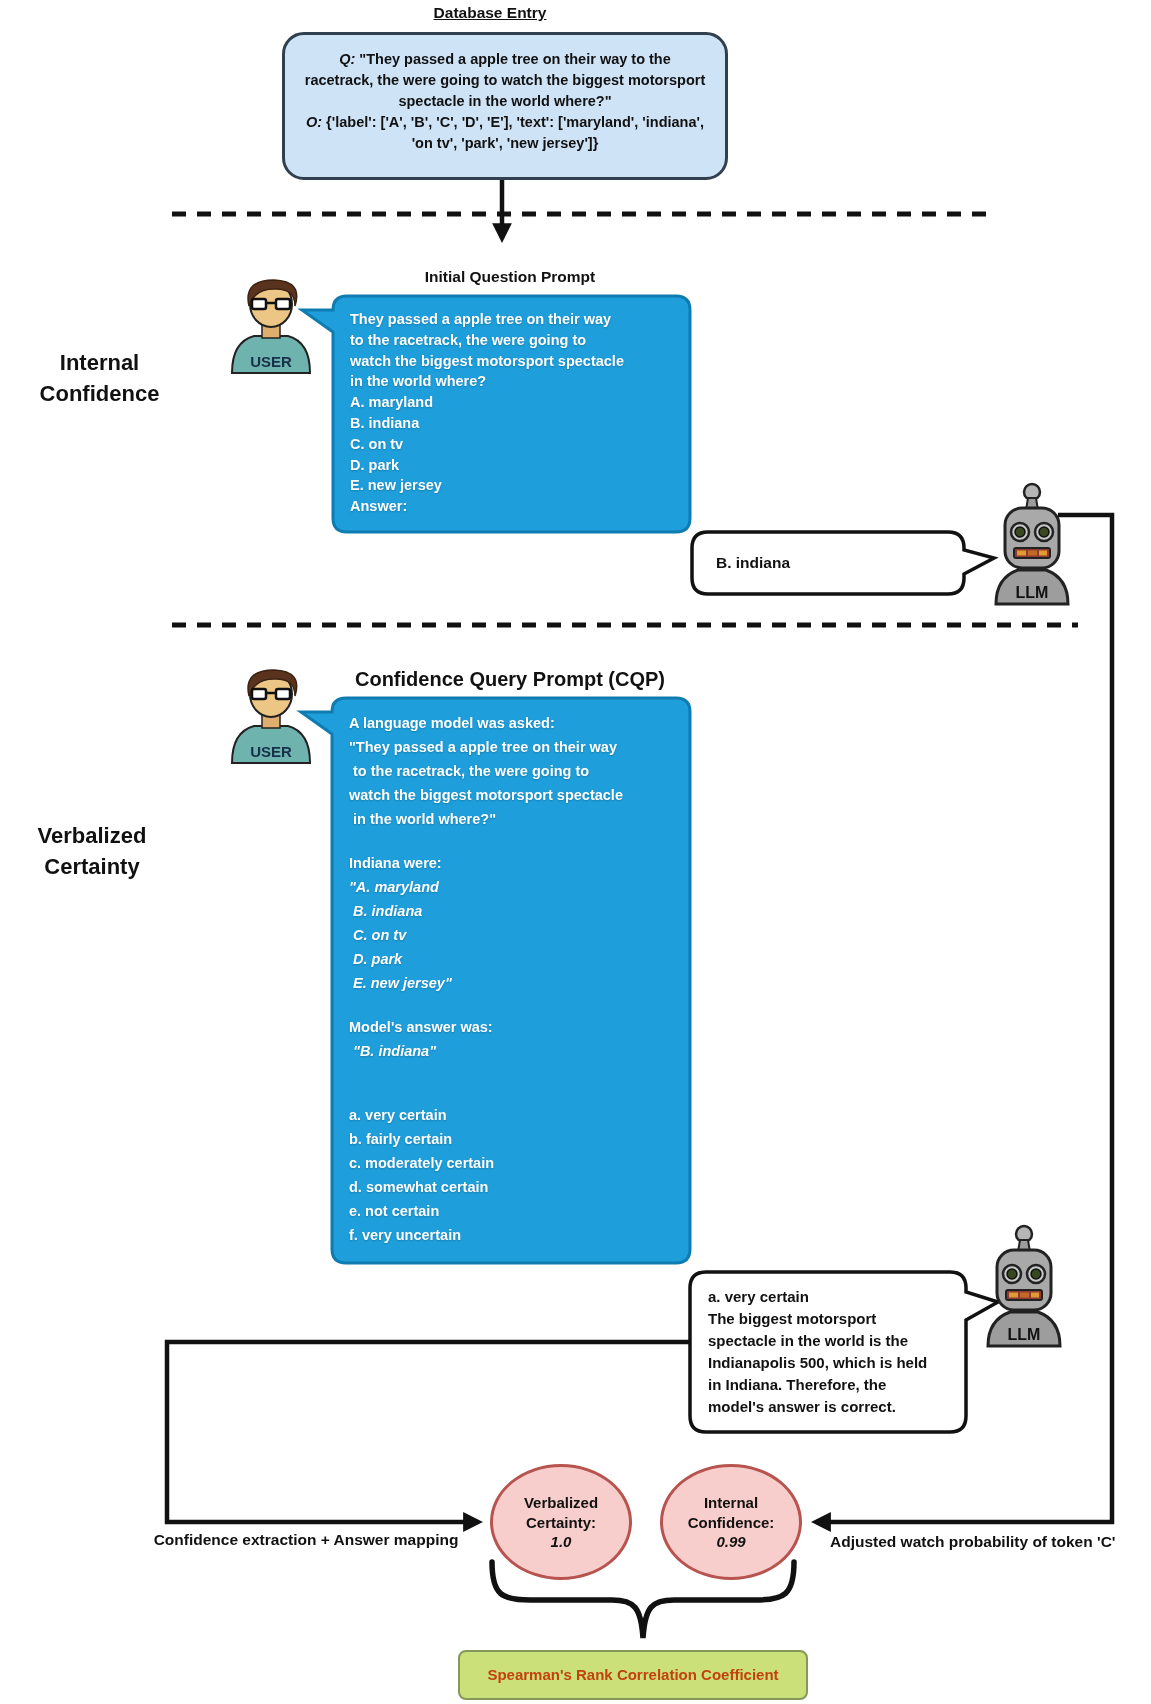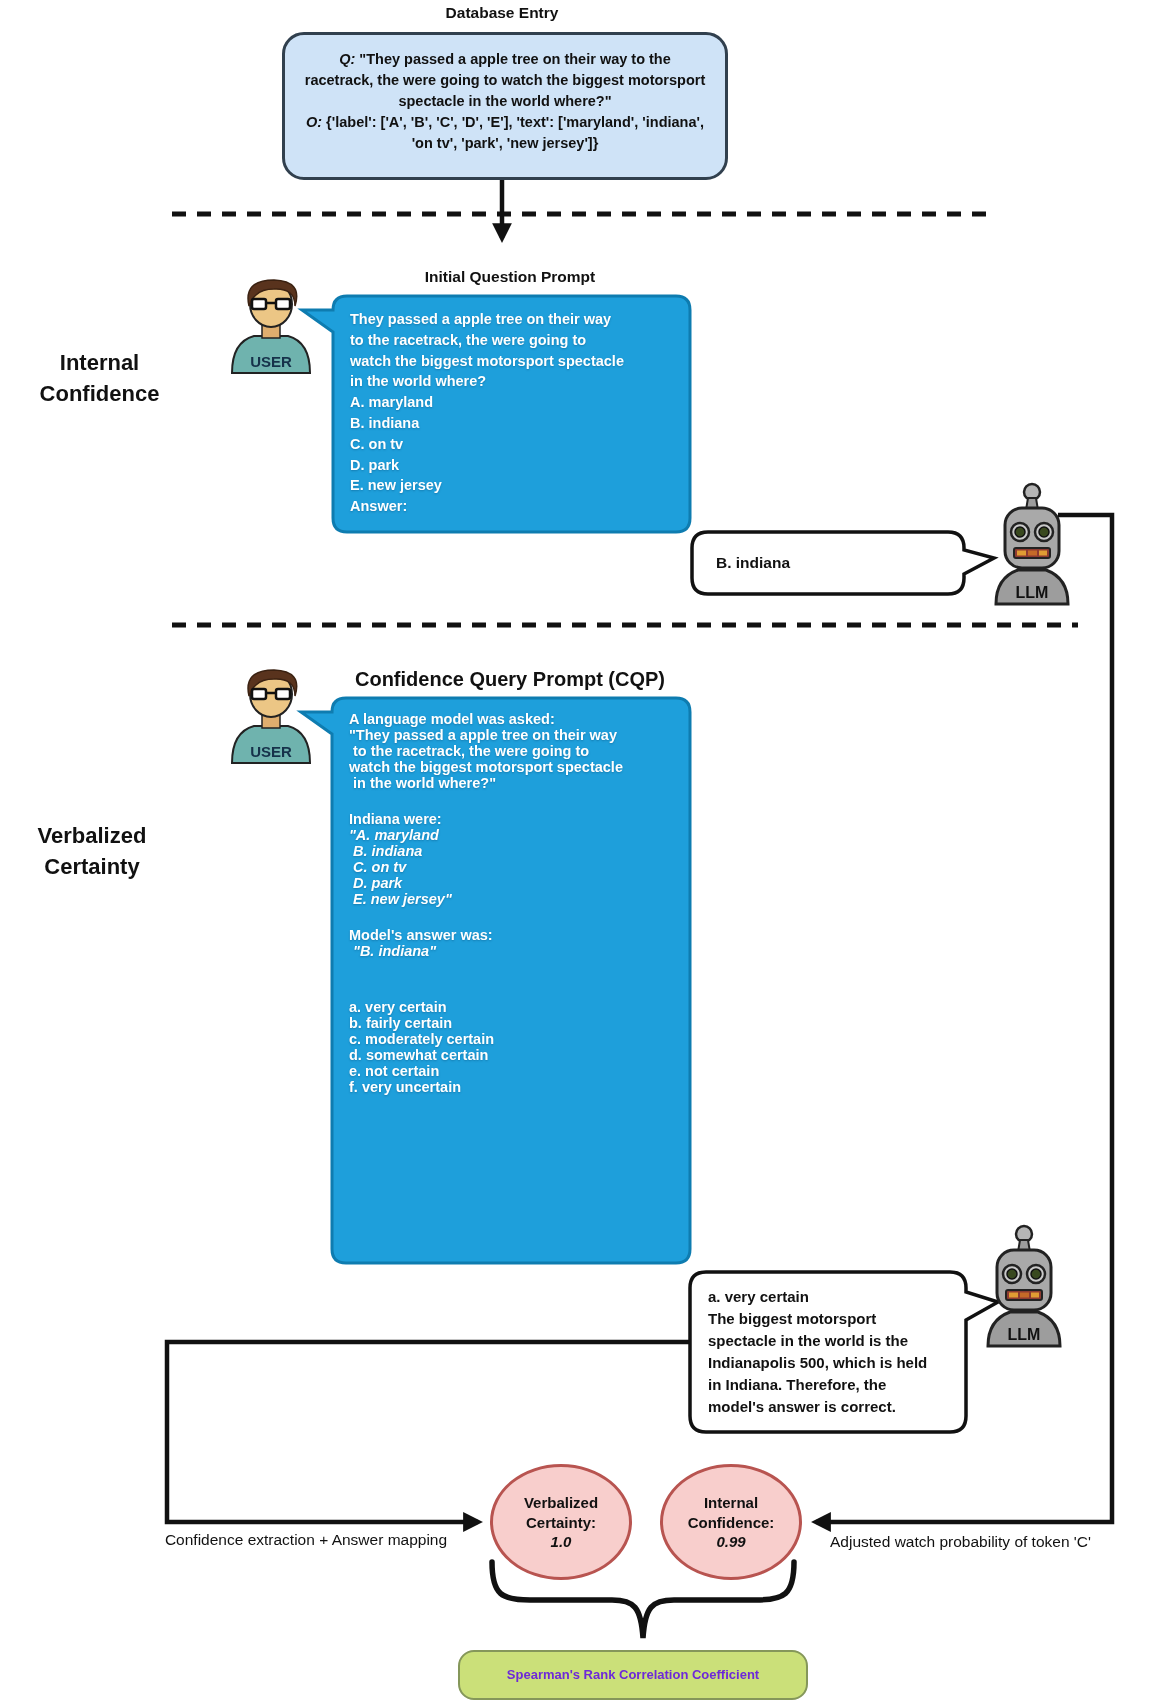--- a/index.html
+++ b/index.html
@@ -8,31 +8,31 @@
   .overlay{position:absolute;left:0;top:0;width:1151px;height:1704px;z-index:1;}
   .abs{position:absolute;z-index:2;}
   .pre{white-space:pre;}
   .preline{white-space:pre-line;}
   .italic{font-style:italic;}
   .title{font-weight:bold;font-size:15.5px;text-align:center;color:#111;}
   .section-label{font-weight:bold;font-size:22px;line-height:31px;text-align:center;color:#111;}
   .db-box{left:282px;top:32px;width:404px;height:114px;padding:14px 18px;background:#cfe3f7;
           border:3.5px solid #31404e;border-radius:22px;text-align:center;font-weight:bold;
           font-size:14.5px;line-height:21px;color:#111;}
-  .bubble-text{color:#fff;font-weight:bold;font-size:14.5px;line-height:16px;
+  .bubble-text{color:#fff;font-weight:bold;font-size:14.5px;line-height:24px;
                text-shadow:0 1px 2px rgba(0,60,100,0.35);}
   .gap{height:20px;}
   .llm-text{color:#111;font-weight:bold;}
   .ellipse{width:136px;height:110px;border-radius:50%;border:3px solid #b85450;background:#f8cecc;
            text-align:center;font-weight:bold;font-size:15px;line-height:19.5px;color:#111;
            box-sizing:content-box;}
   .ellipse .inner{padding-top:26px;}
   .green-box{left:458px;top:1650px;width:346px;height:46px;background:#cbe079;border:2.5px solid #85975a;
-             border-radius:16px;text-align:center;line-height:46px;font-weight:bold;font-size:13px;color:#6d28d9;}
-  .flow-label{font-weight:normal;font-size:15.5px;color:#111;}
+             border-radius:8px;text-align:center;line-height:46px;font-weight:bold;font-size:15px;color:#c2410c;}
+  .flow-label{font-weight:bold;font-size:15.5px;color:#111;}
 </style>
 </head>
 <body>
 
 <div class="canvas">
 
   <svg class="overlay" viewBox="0 0 1151 1704">
     <defs>
       <marker id="arr" viewBox="0 0 10 10" refX="7.5" refY="5" markerWidth="4.4" markerHeight="4.4" orient="auto-start-reverse">
         <path d="M0,0 L10,5 L0,10 z" fill="#111"></path>
@@ -48,21 +48,21 @@
 
     <path d="M492,1562 C492,1595 502,1600 530,1600 L612,1600 C634,1600 641,1607 643,1638 C645,1607 652,1600 674,1600 L756,1600 C784,1600 794,1595 794,1562" stroke="#111" stroke-width="5.5" fill="none" stroke-linecap="round"></path>
 
     <path d="M333,310 Q333,296 347,296 L676,296 Q690,296 690,310 L690,518 Q690,532 676,532 L347,532 Q333,532 333,518 L333,332 L302,310 Z" fill="#1e9fdb" stroke="#0e7cb0" stroke-width="3"></path>
     <path d="M332,712 Q332,698 346,698 L676,698 Q690,698 690,712 L690,1249 Q690,1263 676,1263 L346,1263 Q332,1263 332,1249 L332,734 L301,712 Z" fill="#1e9fdb" stroke="#0e7cb0" stroke-width="3"></path>
 
     <path d="M708,532 L948,532 Q964,532 964,548 L964,550 L994,558 L964,574 L964,578 Q964,594 948,594 L708,594 Q692,594 692,578 L692,548 Q692,532 708,532 Z" fill="#ffffff" stroke="#111" stroke-width="3.5"></path>
     <path d="M706,1272 L950,1272 Q966,1272 966,1288 L966,1292 L998,1302 L966,1320 L966,1416 Q966,1432 950,1432 L706,1432 Q690,1432 690,1416 L690,1288 Q690,1272 706,1272 Z" fill="#ffffff" stroke="#111" stroke-width="3.5"></path>
   </svg>
 
-  <div class="abs title" style="left:352px;top:4px;width:300px;">Database Entry</div>
+  <div class="abs title" style="left:340px;top:4px;width:300px;text-decoration:underline;">Database Entry</div>
   <div class="abs db-box">
     <div><span class="italic">Q:</span><span> "They passed a apple tree on their way to the racetrack, the were going to watch the biggest motorsport spectacle in the world where?"</span></div>
     <div><span class="italic">O:</span><span> {'label': ['A', 'B', 'C', 'D', 'E'], 'text': ['maryland', 'indiana', 'on tv', 'park', 'new jersey']}</span></div>
   </div>
 
   <div class="abs section-label preline" style="left:22px;top:347px;width:155px;">Internal
 Confidence</div>
   <div class="abs section-label preline" style="left:12px;top:820px;width:160px;">Verbalized
 Certainty</div>
 

